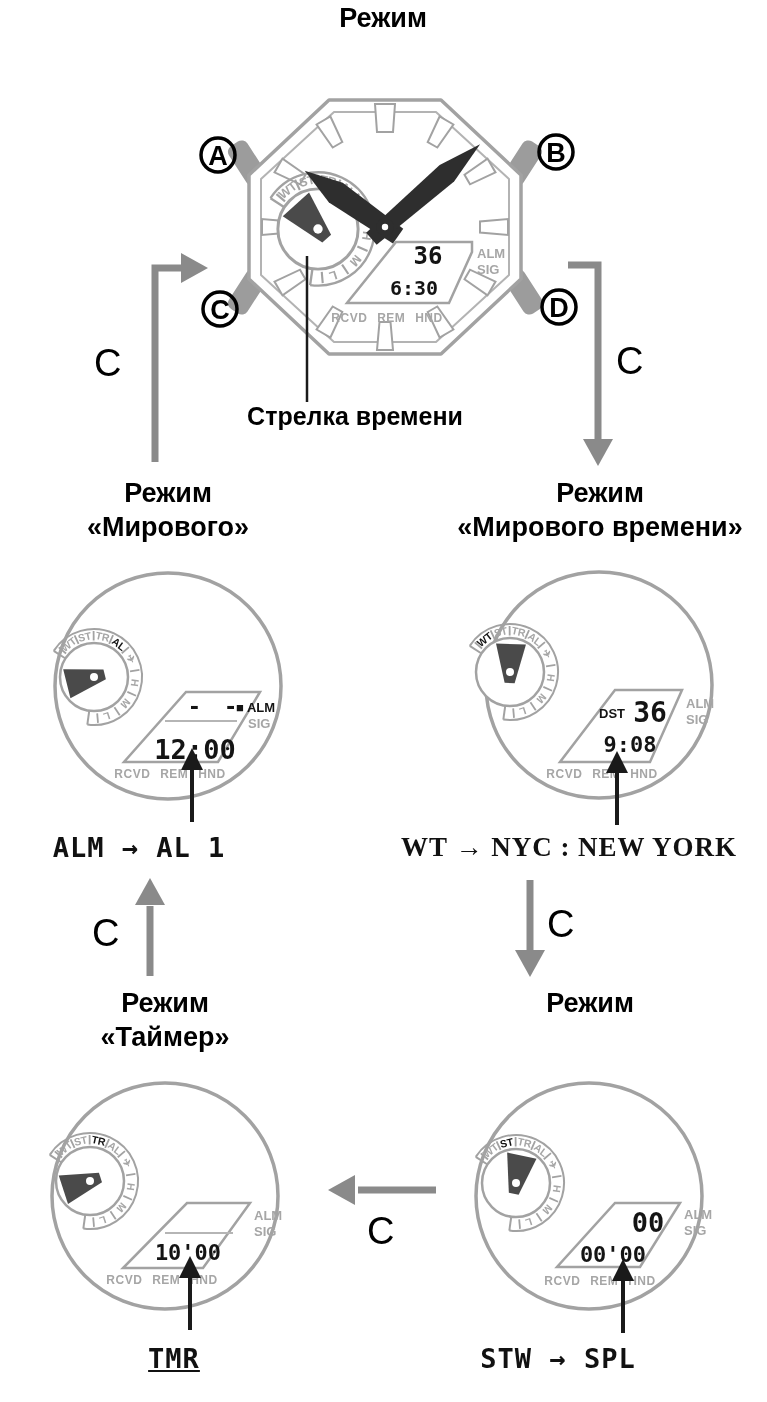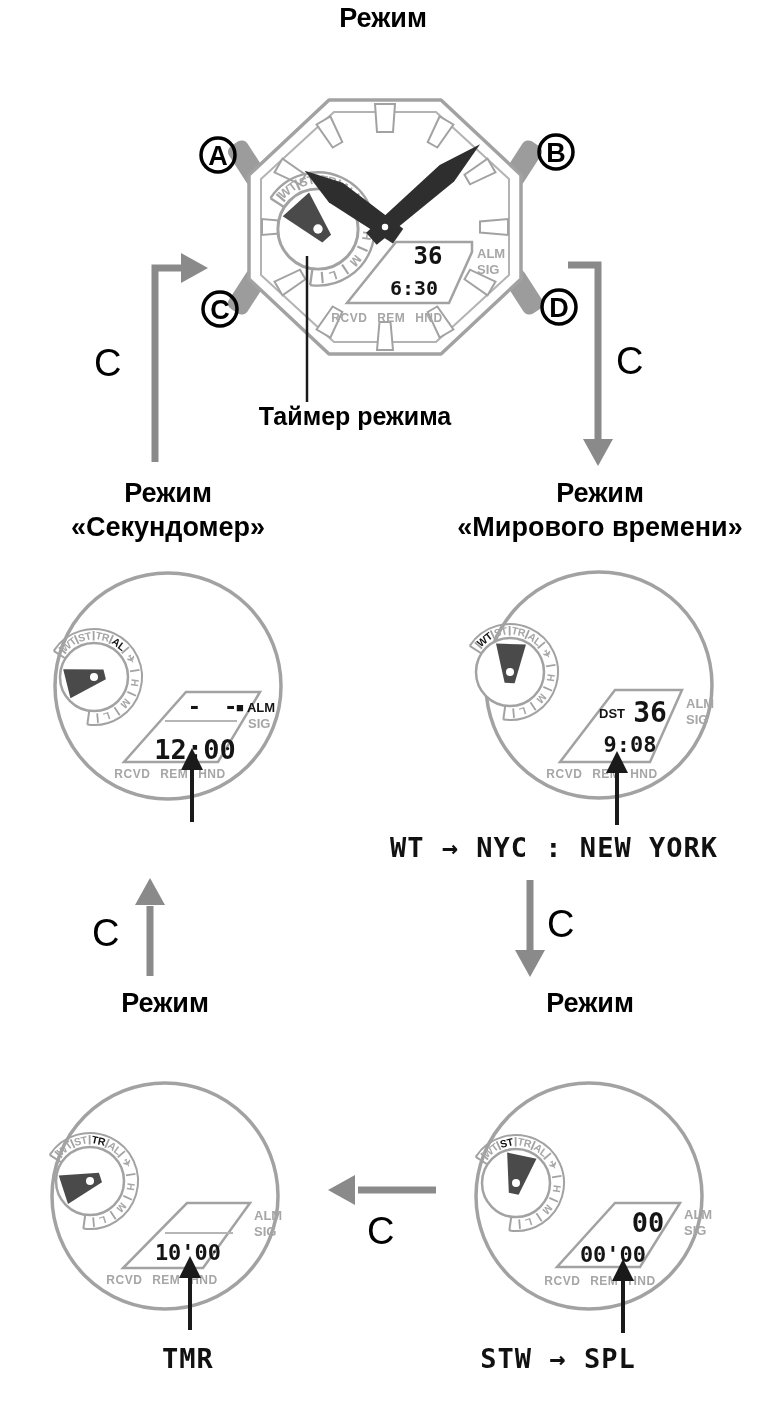--- a/index.html
+++ b/index.html
@@ -281,32 +281,34 @@
       <polygon points="190,1256 179,1278 201,1278" fill="#1a1a1a"></polygon>
       <path d="M623,1333 V1277" stroke="#1a1a1a" stroke-width="4"></path>
       <polygon points="623,1259 612,1281 634,1281" fill="#1a1a1a"></polygon>
 
       <path d="M307,256 V402" stroke="#1a1a1a" stroke-width="2.5"></path>
     </g>
   </svg>
 
   <div class="mode-title" style="left:263px;top:3px;width:240px;">Режим</div>
 
-  <div class="callout-label" style="left:235px;top:402px;width:240px;">Таймер режима</div>
+  <div class="callout-label" style="left:235px;top:402px;width:240px;">Стрелка времени</div>
 
   <div class="mode-title" style="left:18px;top:478px;width:300px;">Режим</div>
-  <div class="mode-title" style="left:18px;top:512px;width:300px;">«Секундомер»</div>
+  <div class="mode-title" style="left:18px;top:512px;width:300px;">«Мирового»</div>
   <div class="mode-title" style="left:420px;top:478px;width:360px;">Режим</div>
   <div class="mode-title" style="left:420px;top:512px;width:360px;">«Мирового времени»</div>
 
   <div class="mode-title" style="left:15px;top:988px;width:300px;">Режим</div>
+  <div class="mode-title" style="left:15px;top:1022px;width:300px;">«Таймер»</div>
   <div class="mode-title" style="left:440px;top:988px;width:300px;">Режим</div>
 
   <div class="cletter" style="left:94px;top:342px;">C</div>
   <div class="cletter" style="left:616px;top:340px;">C</div>
   <div class="cletter" style="left:92px;top:912px;">C</div>
   <div class="cletter" style="left:547px;top:903px;">C</div>
   <div class="cletter" style="left:367px;top:1210px;">C</div>
 
-  <div class="cap" style="left:374px;top:832px;width:360px;">WT → NYC : NEW YORK</div>
-  <div class="cap" style="left:68px;top:1343px;width:240px;">TMR</div>
+  <div class="cap" style="left:19px;top:832px;width:240px;">ALM → AL 1</div>
+  <div class="cap" style="left:389px;top:832px;width:360px;font-family:Liberation Serif, serif;">WT → NYC : NEW YORK</div>
+  <div class="cap" style="left:54px;top:1343px;width:240px;text-decoration:underline;">TMR</div>
   <div class="cap" style="left:378px;top:1343px;width:360px;">STW → SPL</div>
 </div>
 
 </body></html>

